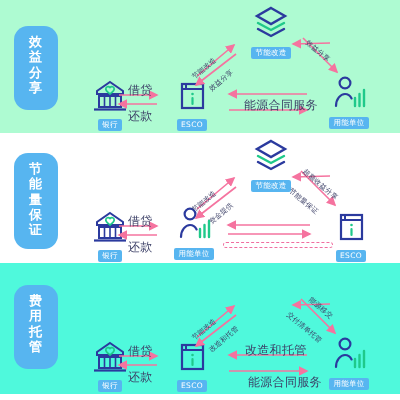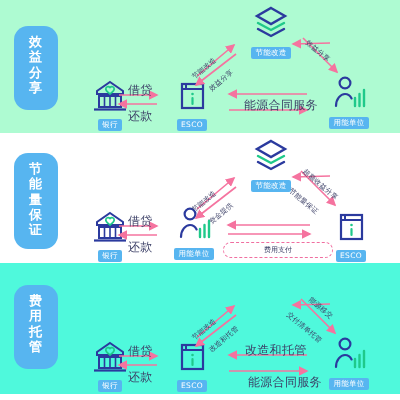--- a/index.html
+++ b/index.html
@@ -244,21 +244,20 @@
       <line class="pk" x1="236" y1="48" x2="196" y2="79" stroke-width="1.6" marker-end="url(#ah2)"></line>
       <line class="pk" x1="330" y1="37" x2="293" y2="38" stroke-width="1.6" marker-end="url(#ah2)"></line>
       <line class="pk" x1="301" y1="32" x2="335" y2="66" stroke-width="1.6" marker-end="url(#ah2)"></line>
     </svg>
 
     <div class="hlabel" style="left:128px;top:74px;">借贷</div>
     <div class="hlabel" style="left:128px;top:100px;">还款</div>
     <div class="hlabel" style="left:252px;top:74px;margin-top:48px;">合同服务</div>
 
     <div class="dashbox" style="left:223px;top:103px;width:110px;">
-      <div>费用支付</div>
     </div>
 
     <div class="dlabel" style="left:190px;top:68px;transform:rotate(-40deg);">节能改造</div>
     <div class="dlabel" style="left:207px;top:80px;transform:rotate(-40deg);">资金提供</div>
     <div class="dlabel" style="left:307px;top:28px;transform:rotate(40deg);">超额收益分享</div>
     <div class="dlabel" style="left:293px;top:47px;transform:rotate(40deg);">节能量保证</div>
   </div>
 
   <div class="panel panel-3">
 

